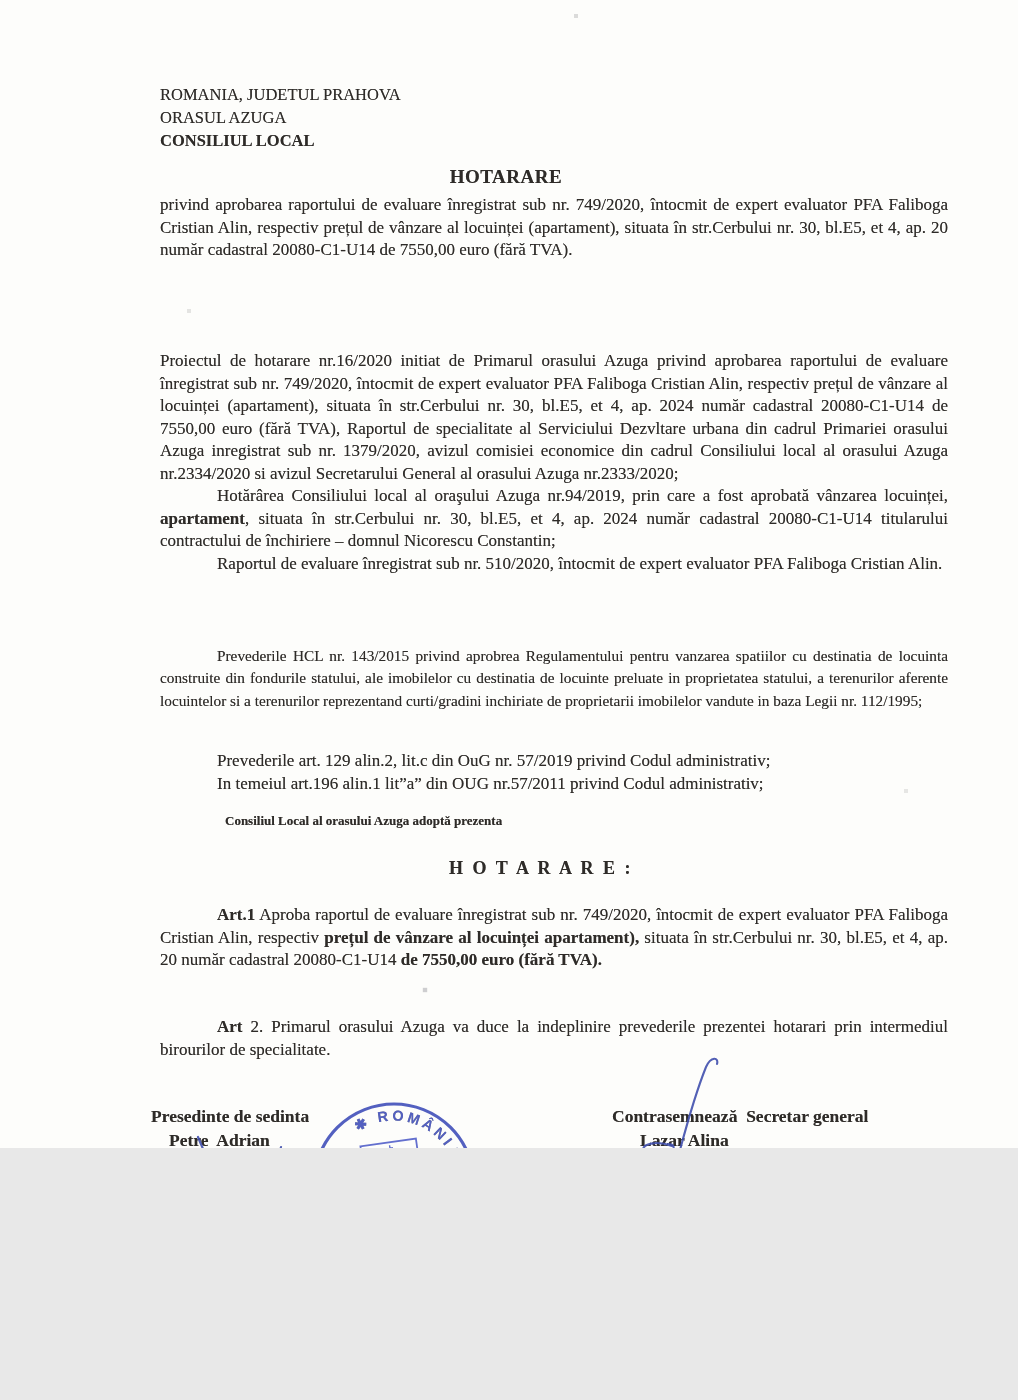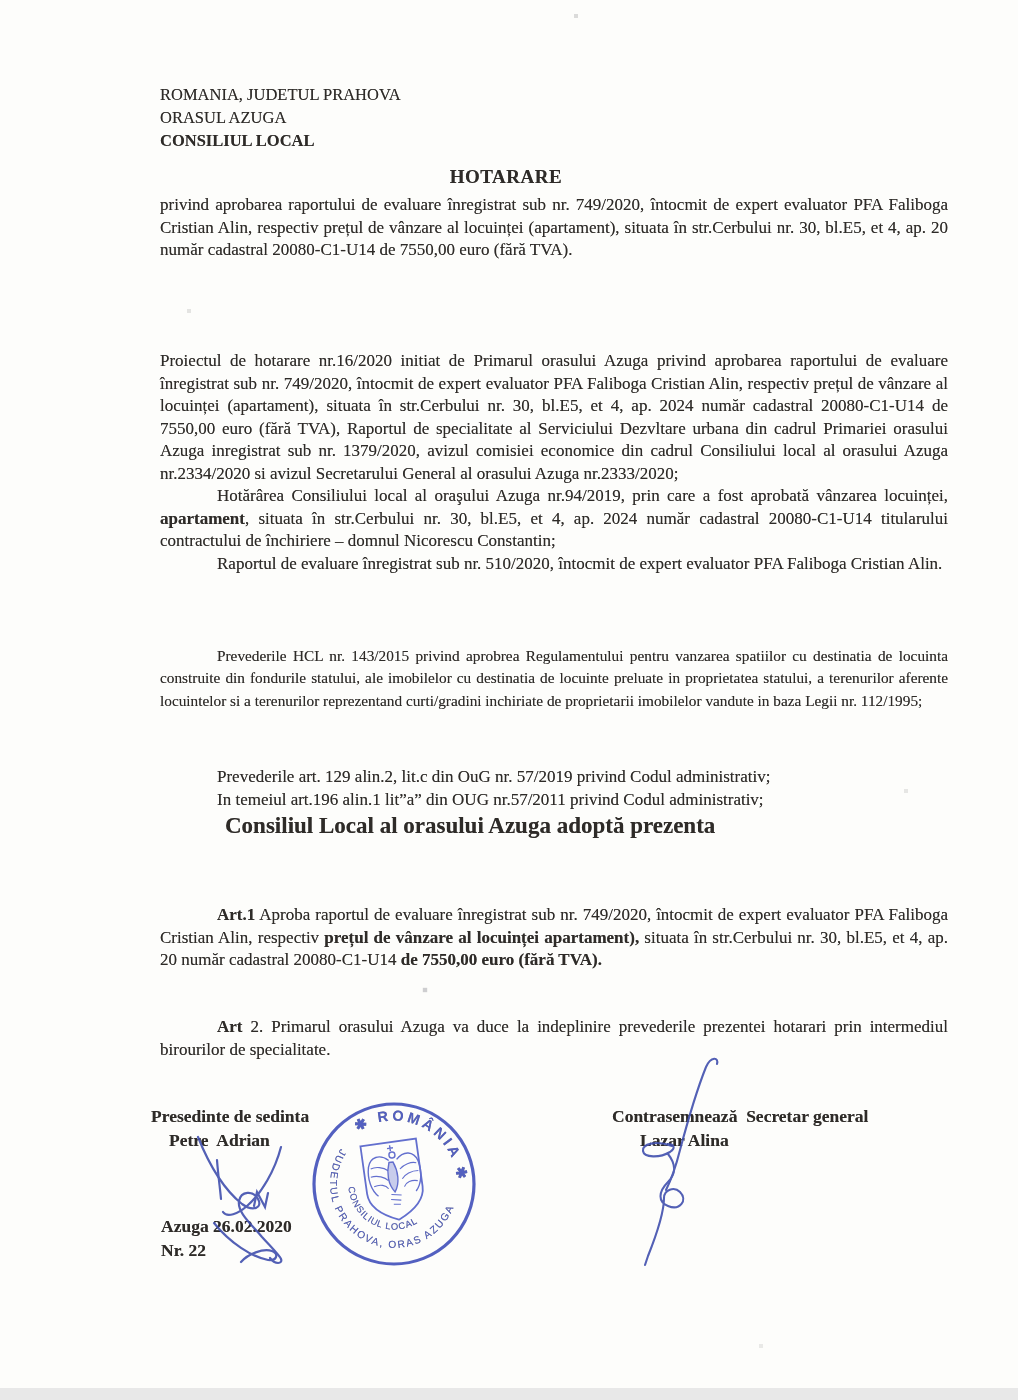--- a/index.html
+++ b/index.html
@@ -1,31 +1,31 @@
 <!DOCTYPE html>
 <html><head>
 <meta charset="utf-8">
 <style>
   html,body { margin:0; padding:0; background:#e8e8e8; }
   .page {
-    position:relative; width:1018px; height:1388px; margin:0 auto;
+    position:relative; width:1018px; height:1148px; margin:0 auto;
     background:#fdfdfb; overflow:hidden;
     font-family:"Liberation Serif", serif; color:#2e2b28;
     text-shadow:0 0 .45px rgba(50,48,45,.55);
   }
   .abs { position:absolute; }
   .col { left:160px; width:788px; }
   .body-text { font-size:17px; line-height:22.5px; text-align:justify; }
   .small-text { font-size:15.3px; line-height:22.3px; text-align:justify; }
   .indent { text-indent:57px; }
   .b { font-weight:bold; }
   .header-block { font-size:16.5px; line-height:23px; }
   .doc-title { margin-top:12px; margin-bottom:5px; font-size:19px; line-height:25px;
     font-weight:bold; text-align:center; transform:translateX(-48px); letter-spacing:.5px; }
-  .adoption { font-size:23px; font-weight:bold; text-indent:65px; }
+  .adoption { font-size:13px; font-weight:bold; text-indent:65px; }
   .decision-heading { font-size:18px; font-weight:bold; text-align:center;
     letter-spacing:2.5px; transform:translateX(-13px); }
   .sig-label { font-size:17.5px; font-weight:bold; white-space:pre; }
   .stamp-svg, .sig-svg { position:absolute; }
   .specks { position:absolute; left:0; top:0; width:2px; height:2px;
     box-shadow: 575px 15px 0 1px rgba(120,120,120,.25),
                 188px 310px 0 1px rgba(130,130,130,.2),
                 905px 790px 0 1px rgba(125,125,125,.18),
                 424px 989px 0 1.2px rgba(100,100,110,.3),
                 760px 1345px 0 1px rgba(130,130,130,.16); }
@@ -48,27 +48,28 @@
   </div>
 
   <div class="abs col body-text" style="top:350px;">
     <div>Proiectul de hotarare nr.16/2020 initiat de Primarul orasului Azuga privind aprobarea raportului de evaluare înregistrat sub nr. 749/2020, întocmit de expert evaluator PFA Faliboga Cristian Alin, respectiv prețul de vânzare al locuinței (apartament), situata în str.Cerbului nr. 30, bl.E5, et 4, ap. 2024 număr cadastral 20080-C1-U14 de 7550,00 euro (fără TVA), Raportul de specialitate al Serviciului Dezvltare urbana din cadrul Primariei orasului Azuga inregistrat sub nr. 1379/2020, avizul comisiei economice din cadrul Consiliului local al orasului Azuga nr.2334/2020 si avizul Secretarului General al orasului Azuga nr.2333/2020;</div>
     <div class="indent"><span>Hotărârea Consiliului local al oraşului Azuga nr.94/2019, prin care a fost aprobată vânzarea locuinței, </span><span class="b">apartament</span><span>, situata în str.Cerbului nr. 30, bl.E5, et 4, ap. 2024 număr cadastral 20080-C1-U14 titularului contractului de închiriere – domnul Nicorescu Constantin;</span></div>
     <div class="indent">Raportul de evaluare înregistrat sub nr. 510/2020, întocmit de expert evaluator PFA Faliboga Cristian Alin.</div>
   </div>
 
   <div class="abs col small-text indent" style="top:645px;">Prevederile HCL nr. 143/2015 privind aprobrea Regulamentului pentru vanzarea spatiilor cu destinatia de locuinta construite din fondurile statului, ale imobilelor cu destinatia de locuinte preluate in proprietatea statului, a terenurilor aferente locuintelor si a terenurilor reprezentand curti/gradini inchiriate de proprietarii imobilelor vandute in baza Legii nr. 112/1995;</div>
 
-  <div class="abs col body-text" style="top:766px;">
+  <div class="abs col body-text" style="top:750px;">
     <div class="indent">Prevederile art. 129 alin.2, lit.c din OuG nr. 57/2019 privind Codul administrativ;</div>
     <div class="indent">In temeiul art.196 alin.1 lit”a” din OUG nr.57/2011 privind Codul administrativ;</div>
   </div>
 
   <div class="abs col adoption" style="top:813px;">Consiliul Local al orasului Azuga adoptă prezenta</div>
 
+  <div class="abs col decision-heading" style="top:858px;">H O T A R A R E :</div>
 
   <div class="abs col body-text indent" style="top:904px;"><span class="b">Art.1</span><span> Aproba raportul de evaluare înregistrat sub nr. 749/2020, întocmit de expert evaluator PFA Faliboga Cristian Alin, respectiv </span><span class="b">prețul de vânzare al locuinței apartament),</span><span> situata în str.Cerbului nr. 30, bl.E5, et 4, ap. 20 număr cadastral 20080-C1-U14 </span><span class="b">de 7550,00 euro (fără TVA).</span></div>
 
   <div class="abs col body-text indent" style="top:1016px;"><span class="b">Art</span><span> 2. Primarul orasului Azuga va duce la indeplinire prevederile prezentei hotarari prin intermediul birourilor de specialitate.</span></div>
 
   <div class="abs sig-label" style="left:151px;top:1106px;">Presedinte de sedinta</div>
   <div class="abs sig-label" style="left:169px;top:1130px;text-align:right;">Petre&nbsp; Adrian</div>
   <div class="abs sig-label" style="left:612px;top:1106px;">Contrasemnează&nbsp; Secretar general</div>
   <div class="abs sig-label" style="left:640px;top:1130px;">Lazar Alina</div>
   <div class="abs sig-label" style="left:161px;top:1216px;">Azuga 26.02.2020</div>

